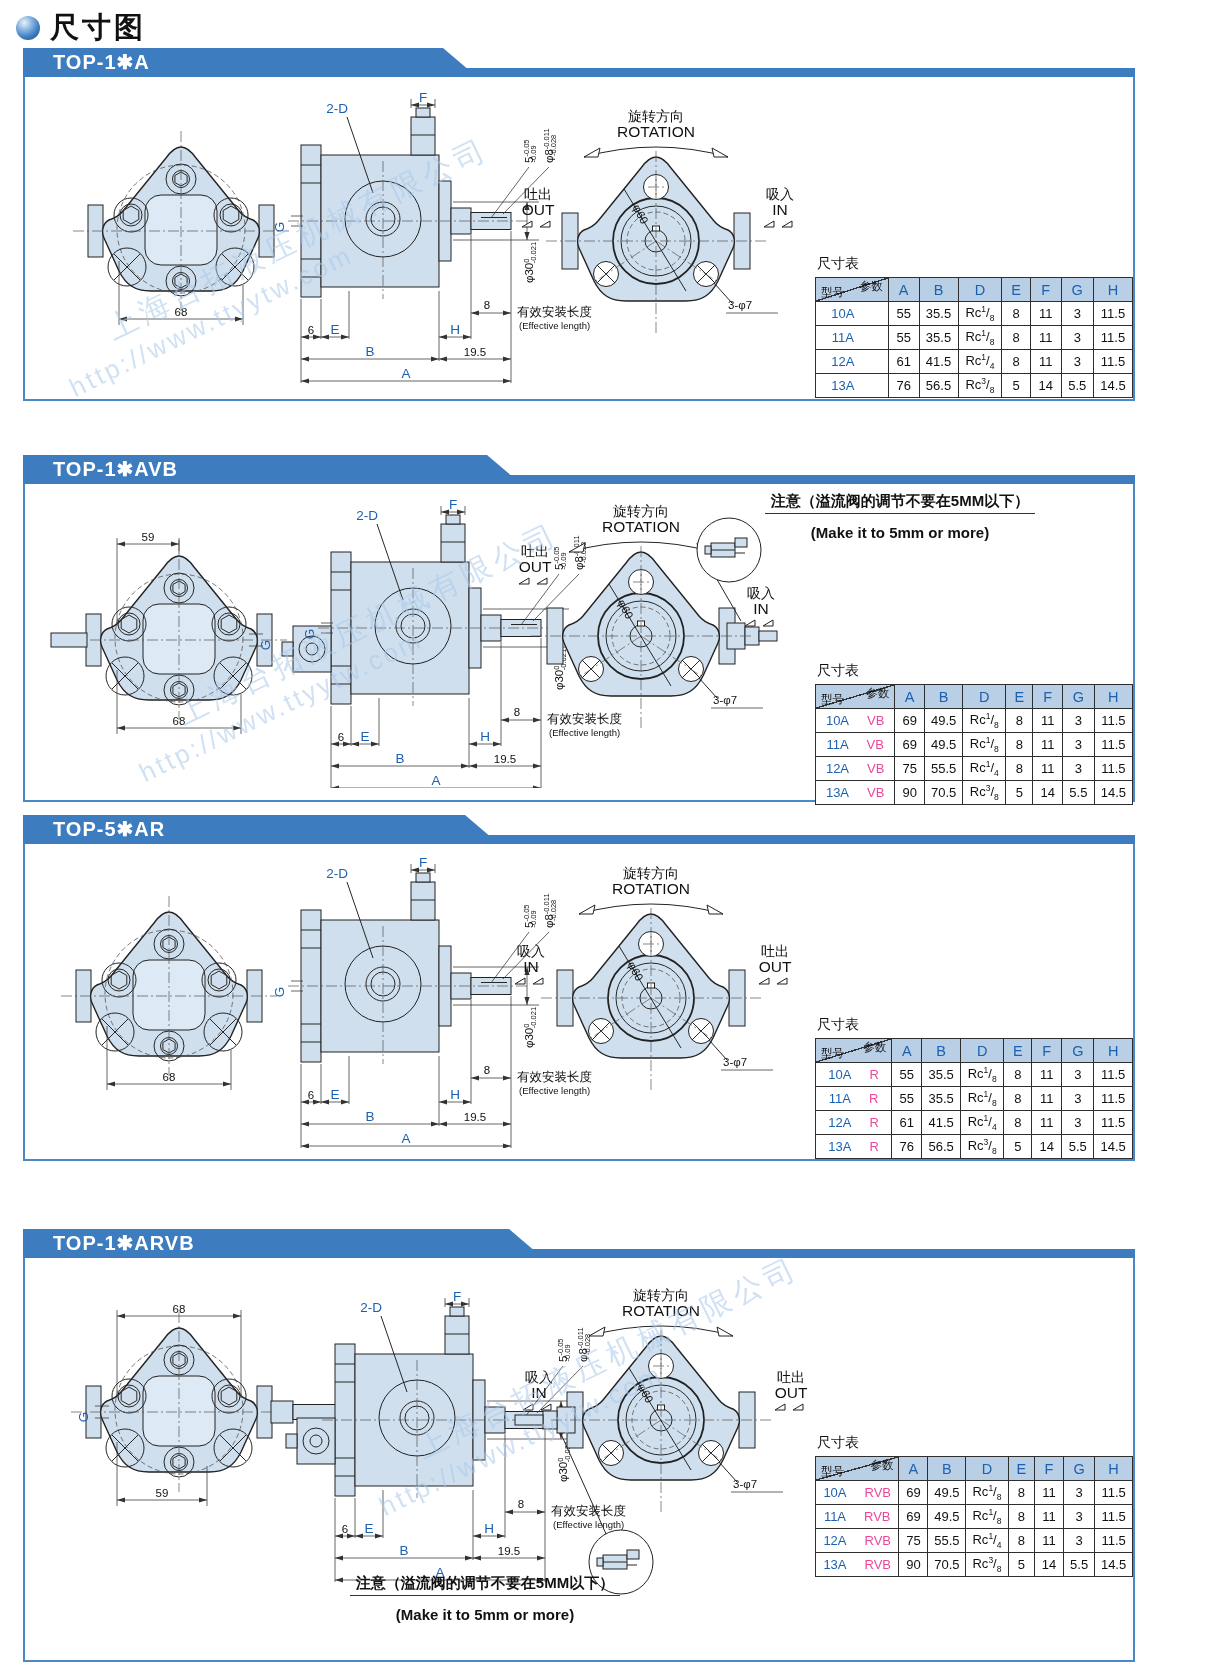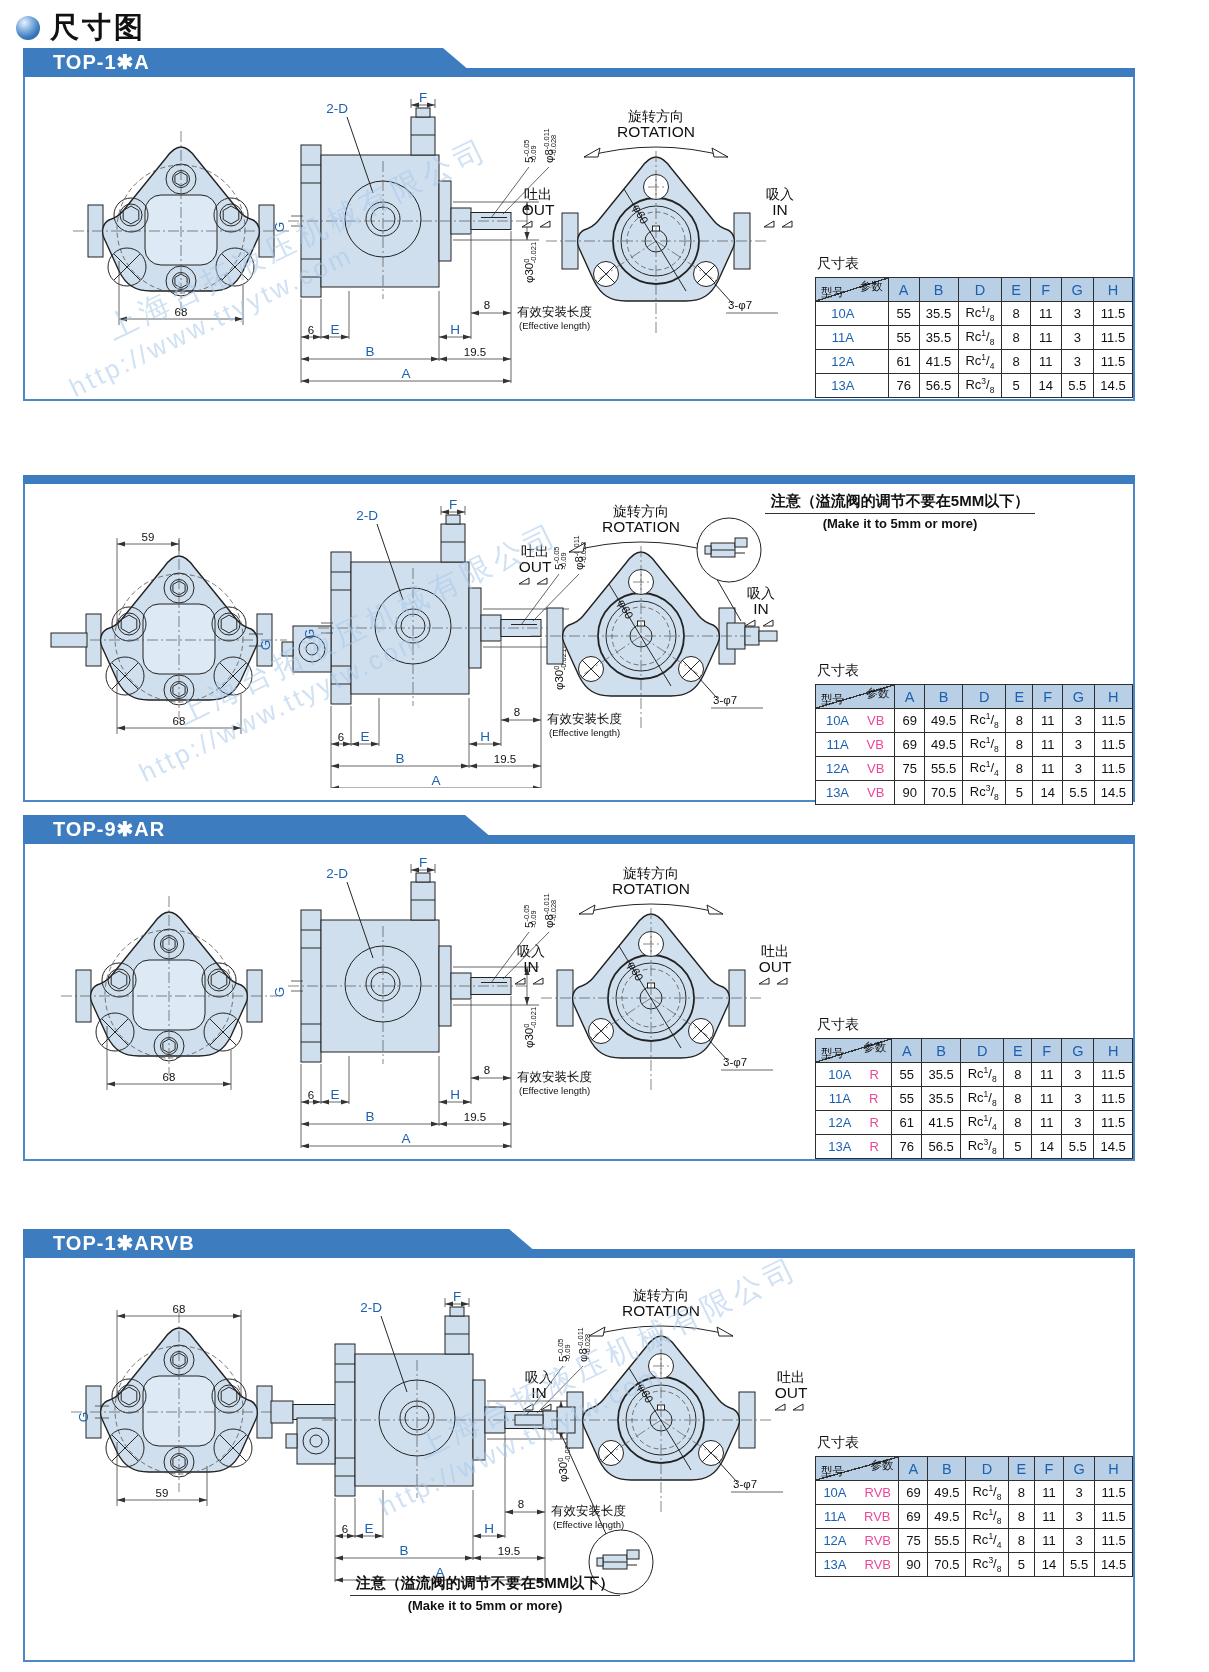--- a/index.html
+++ b/index.html
@@ -50,21 +50,21 @@
     background:linear-gradient(to bottom right,transparent calc(50% - .7px),#333 calc(50% - .7px),#333 calc(50% + .7px),transparent calc(50% + .7px));}
   th.diag .p{position:absolute;top:1px;right:5px;color:#111;font-size:11.5px;}
   th.diag .m{position:absolute;bottom:1px;left:5px;color:#111;font-size:11.5px;}
   td.model{text-align:left;padding-left:6px;}
   td.model .mb{color:#1c61b0;}
   td.model .ms{color:#ec4899;margin-left:18px;}
   td sup,td sub{font-size:8.5px;}
   
   .note{position:absolute;text-align:center;color:#111;z-index:4;font-weight:bold;}
   .note .cnl{font-size:15px;border-bottom:1.3px solid #333;padding:0 6px 2px 6px;display:inline-block;}
-  .note .enl{font-size:13px;margin-top:2px;}
+  .note .enl{font-size:15px;margin-top:10px;}
   
   .wm{position:absolute;color:#a9c9ea;opacity:.55;transform:rotate(-26deg);
       font-size:30px;letter-spacing:5px;pointer-events:none;white-space:nowrap;z-index:3;}
   .wm .url{font-size:26px;letter-spacing:3px;margin-left:-60px;}
 </style>
 </head>
 <body>
 
 <div class="page">
   <div class="page-title">
@@ -299,20 +299,23 @@
     <div class="wm" style="left: 70px; top: 140px;">
             <div>上海台拓液压机械有限公司</div>
             <div class="url">http://www.ttyytw.com</div>
           </div>
         </div>
   </section>
 
   <section class="sec" style="top: 455px; height: 345px;">
     <div class="sec-head">
       <div class="band"></div>
+      <div class="tab" style="width: 498px;">
+        <span class="tab-label">TOP-1✱AVB</span>
+      </div>
     </div>
     <div class="sec-box" style="height: 316px;">
       <svg class="drawing" width="1100" height="300" viewBox="0 0 1100 300">
             <g transform="translate(150,152)">
               <rect x="-93" y="-26" width="15" height="52" class="fill2"></rect>
               <rect x="78" y="-26" width="15" height="52" class="fill2"></rect>
               <path d="M0,-84 C5,-84 10,-80 15,-73 L58,-20 C62,-15 66,-13 72,-11 C78,-8 80,0 77,7 L62,40 C55,54 46,60 30,60 L-30,60 C-46,60 -55,54 -62,40 L-77,7 C-80,0 -78,-8 -72,-11 C-66,-13 -62,-15 -58,-20 L-15,-73 C-10,-80 -5,-84 0,-84 Z" class="fill"></path>
               <circle cx="0" cy="-2" r="64" class="dash"></circle>
               <rect x="-36" y="-36" width="72" height="70" rx="16" class="fillL"></rect>
               <circle cx="0" cy="-52" r="15" class="ln"></circle>
@@ -556,21 +559,21 @@
             <div>上海台拓液压机械有限公司</div>
             <div class="url">http://www.ttyytw.com</div>
           </div>
         </div>
   </section>
 
   <section class="sec" style="top: 815px; height: 344px;">
     <div class="sec-head">
       <div class="band"></div>
       <div class="tab" style="width: 476px;">
-        <span class="tab-label">TOP-9✱AR</span>
+        <span class="tab-label">TOP-5✱AR</span>
       </div>
     </div>
     <div class="sec-box" style="height: 315px;">
       <svg class="drawing" width="1100" height="300" viewBox="0 0 1100 300">
             <g transform="translate(140,148)">
               <rect x="-93" y="-26" width="15" height="52" class="fill2"></rect>
               <rect x="78" y="-26" width="15" height="52" class="fill2"></rect>
               <path d="M0,-84 C5,-84 10,-80 15,-73 L58,-20 C62,-15 66,-13 72,-11 C78,-8 80,0 77,7 L62,40 C55,54 46,60 30,60 L-30,60 C-46,60 -55,54 -62,40 L-77,7 C-80,0 -78,-8 -72,-11 C-66,-13 -62,-15 -58,-20 L-15,-73 C-10,-80 -5,-84 0,-84 Z" class="fill"></path>
               <circle cx="0" cy="-2" r="64" class="dash"></circle>
               <rect x="-36" y="-36" width="72" height="70" rx="16" class="fillL"></rect>

